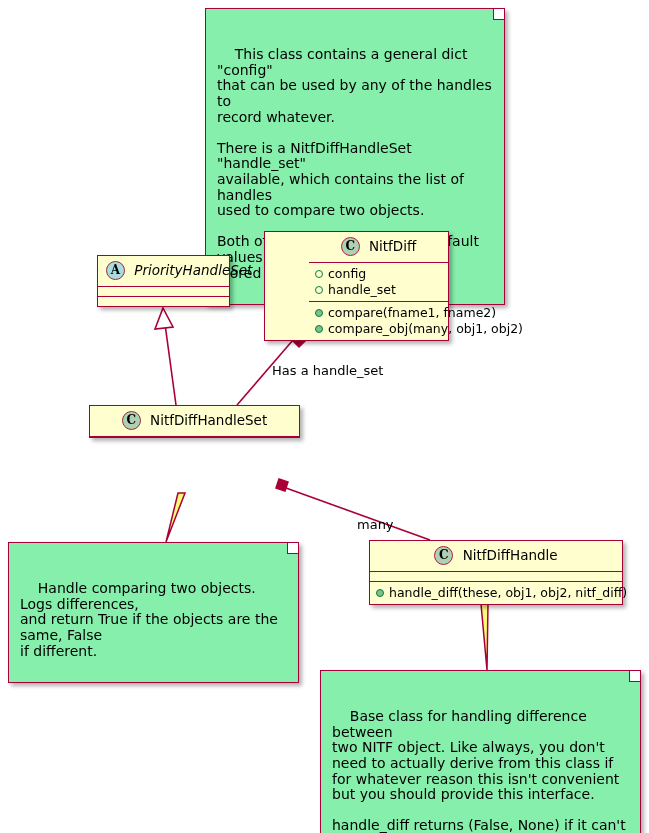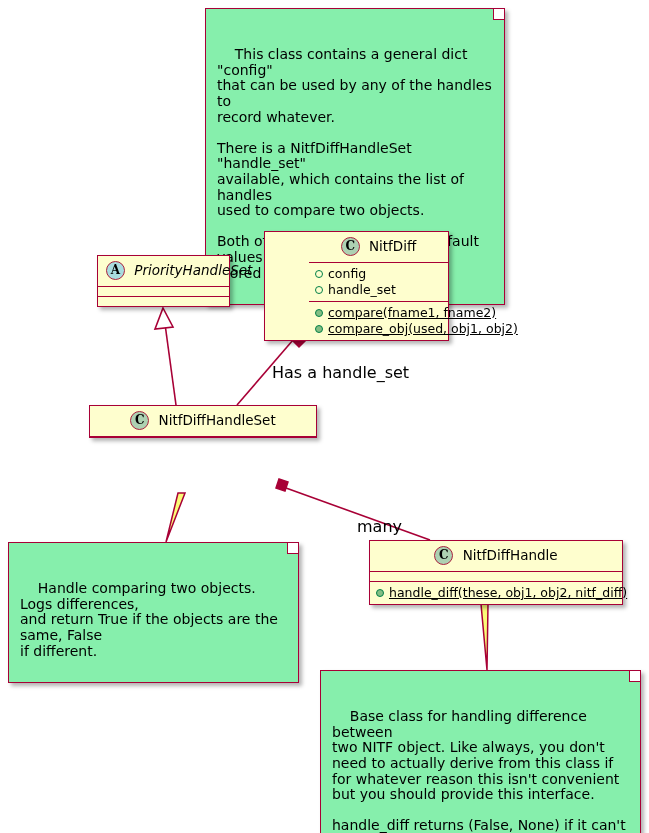--- a/index.html
+++ b/index.html
@@ -60,21 +60,20 @@
   }
   .compartment {
     padding: 3px 6px 3px 6px;
     border-bottom: 1.5px solid #A80036;
     font-size: 12.5px;
     line-height: 16px;
     color: #000000;
   }
   .compartment:last-child {
     border-bottom: none;
-    text-decoration: underline;
   }
   .compartment.empty {
     height: 9px;
     padding: 0;
   }
   .member {
     white-space: nowrap;
     display: flex;
     align-items: center;
     gap: 5px;
@@ -144,21 +143,21 @@
     height: 11px;
     background: #FFFFFF;
     border-left: 1.5px solid #A80036;
     border-bottom: 1.5px solid #A80036;
     box-sizing: border-box;
   }
 
   
   .edge-label {
     position: absolute;
-    font-size: 16px;
+    font-size: 13px;
     color: #000000;
     white-space: nowrap;
     background: transparent;
   }
 </style>
 </head>
 <body>
 
 <div id="diagram-canvas">
 
@@ -216,28 +215,28 @@
         <span class="member-text">handle_set</span>
       </div>
     </div>
     <div class="compartment">
       <div class="member">
         <span class="vis-marker method-public"></span>
         <span class="member-text">compare(fname1, fname2)</span>
       </div>
       <div class="member">
         <span class="vis-marker method-public"></span>
-        <span class="member-text">compare_obj(used, obj1, obj2)</span>
+        <span class="member-text">compare_obj(many, obj1, obj2)</span>
       </div>
     </div>
   </div>
 
   <div class="edge-label" style="left:272px; top:363px;">Has a handle_set</div>
 
-  <div class="uml-class" style="left:89px; top:405px; width:228px;">
+  <div class="uml-class" style="left:89px; top:405px; width:211px;">
     <div class="class-header">
       <span class="badge class-badge stereo-icon">C</span>
       <span class="class-title">NitfDiffHandleSet</span>
     </div>
   </div>
 
   <div class="edge-label" style="left:357px; top:517px;">many</div>
 
   <div class="uml-note" style="left:8px; top:542px; width:291px;">
     <span class="note-fold"></span>

